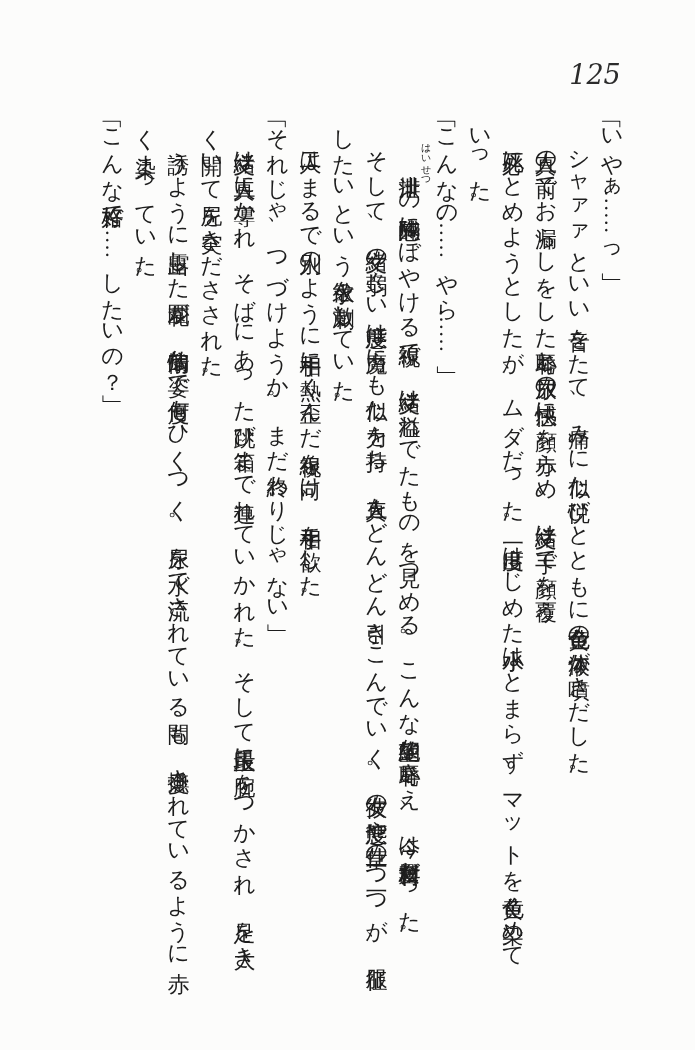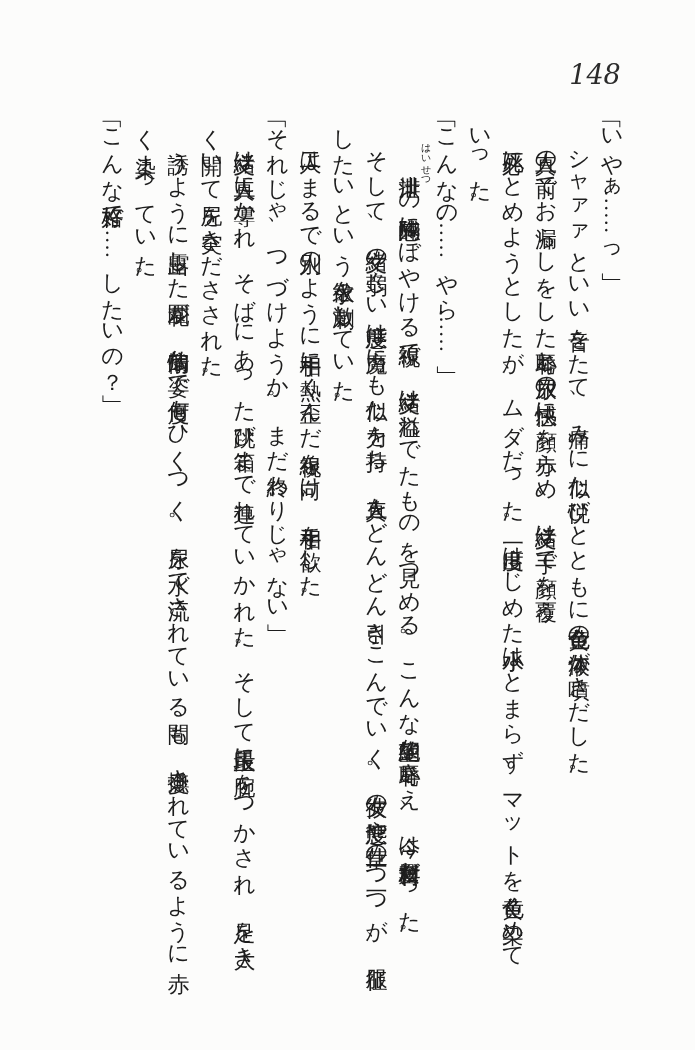--- a/index.html
+++ b/index.html
@@ -60,21 +60,21 @@
     font-size: 10px;
     letter-spacing: 0;
     color: #1d1d1d;
   }
 </style>
 </head>
 <body>
 
 <div class="page">
 
-  <div class="page-number">148</div>
+  <div class="page-number">125</div>
 
   <div class="text-block">
 
     <p class="para dialogue">「いやぁ……っ」</p>
 
     <p class="para indent">シャァァといい音をたて、痛みに似た悦びとともに黄金色の液体が噴きだした。</p>
 
     <p class="para indent">真人の前でお漏らしをした恥辱と放尿の快感に顔を赤らめ、文緒は手で顔を覆う。</p>
 
     <p class="para indent">必死にとめようとしたが、ムダだった。一度出はじめた小水はとまらず、マットを黄色く染めていった。</p>

